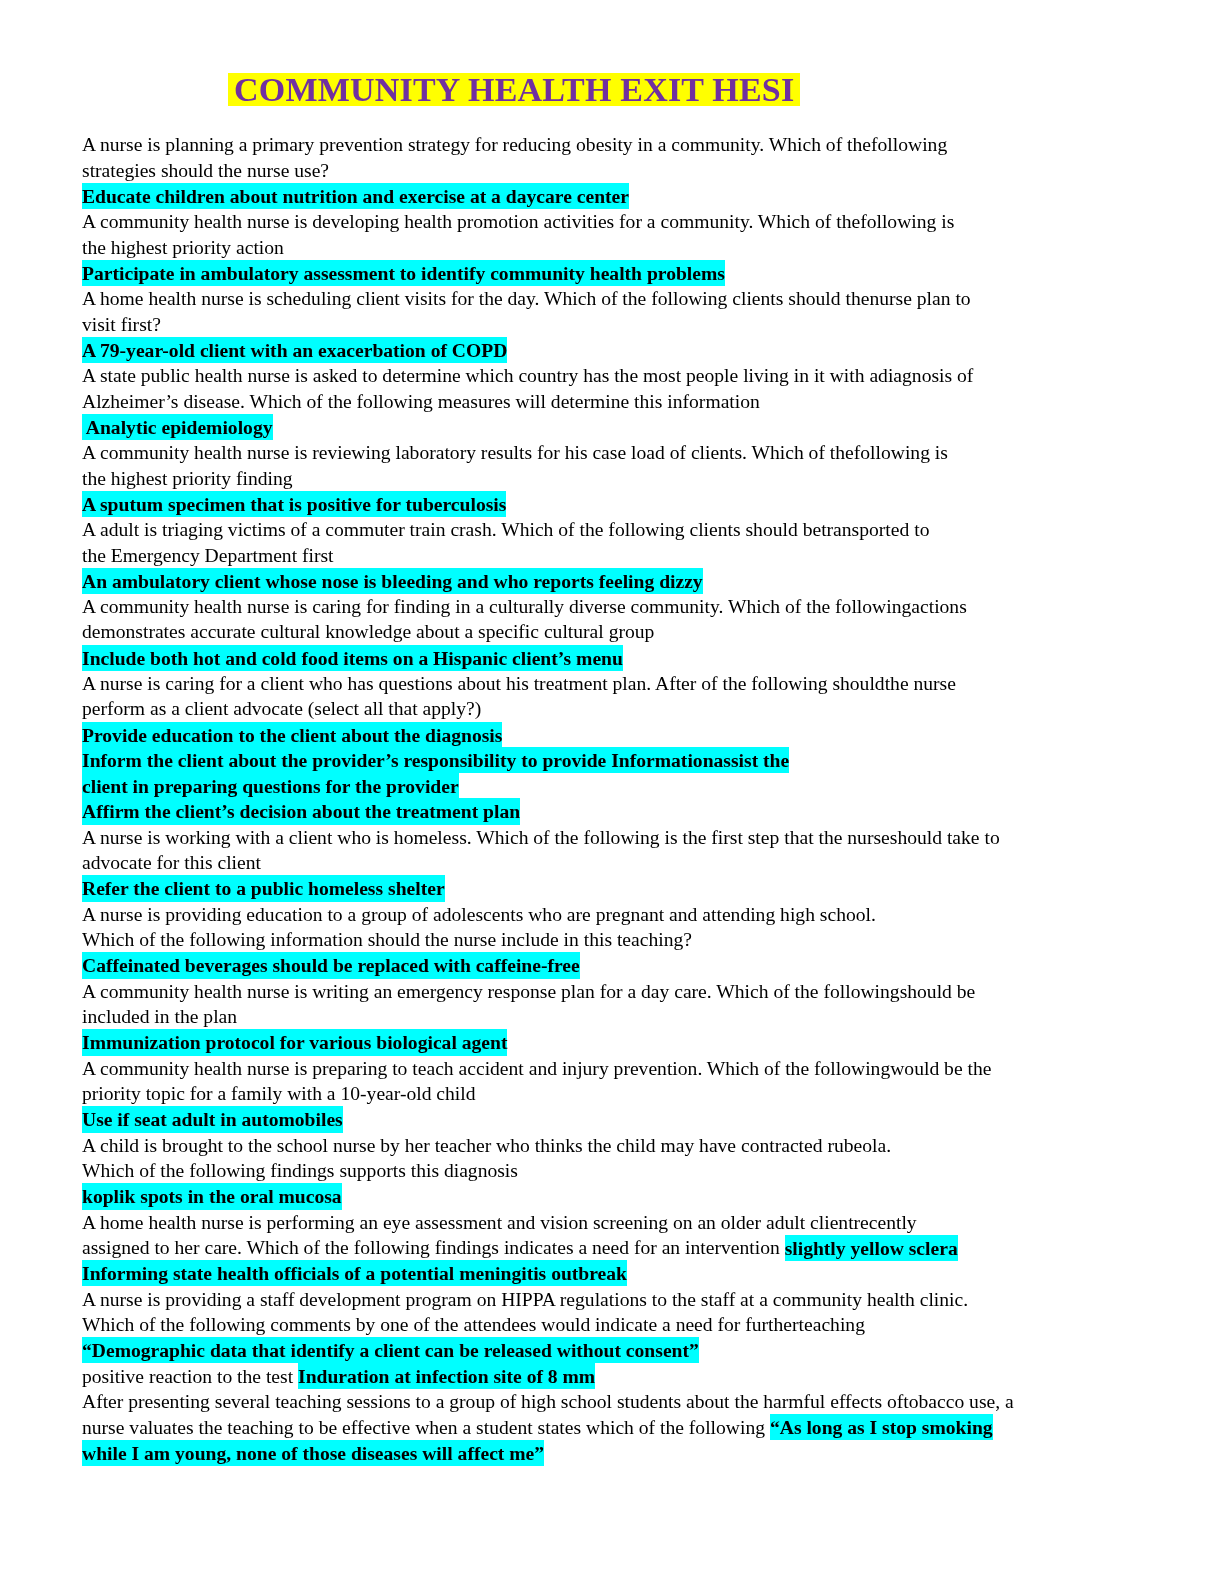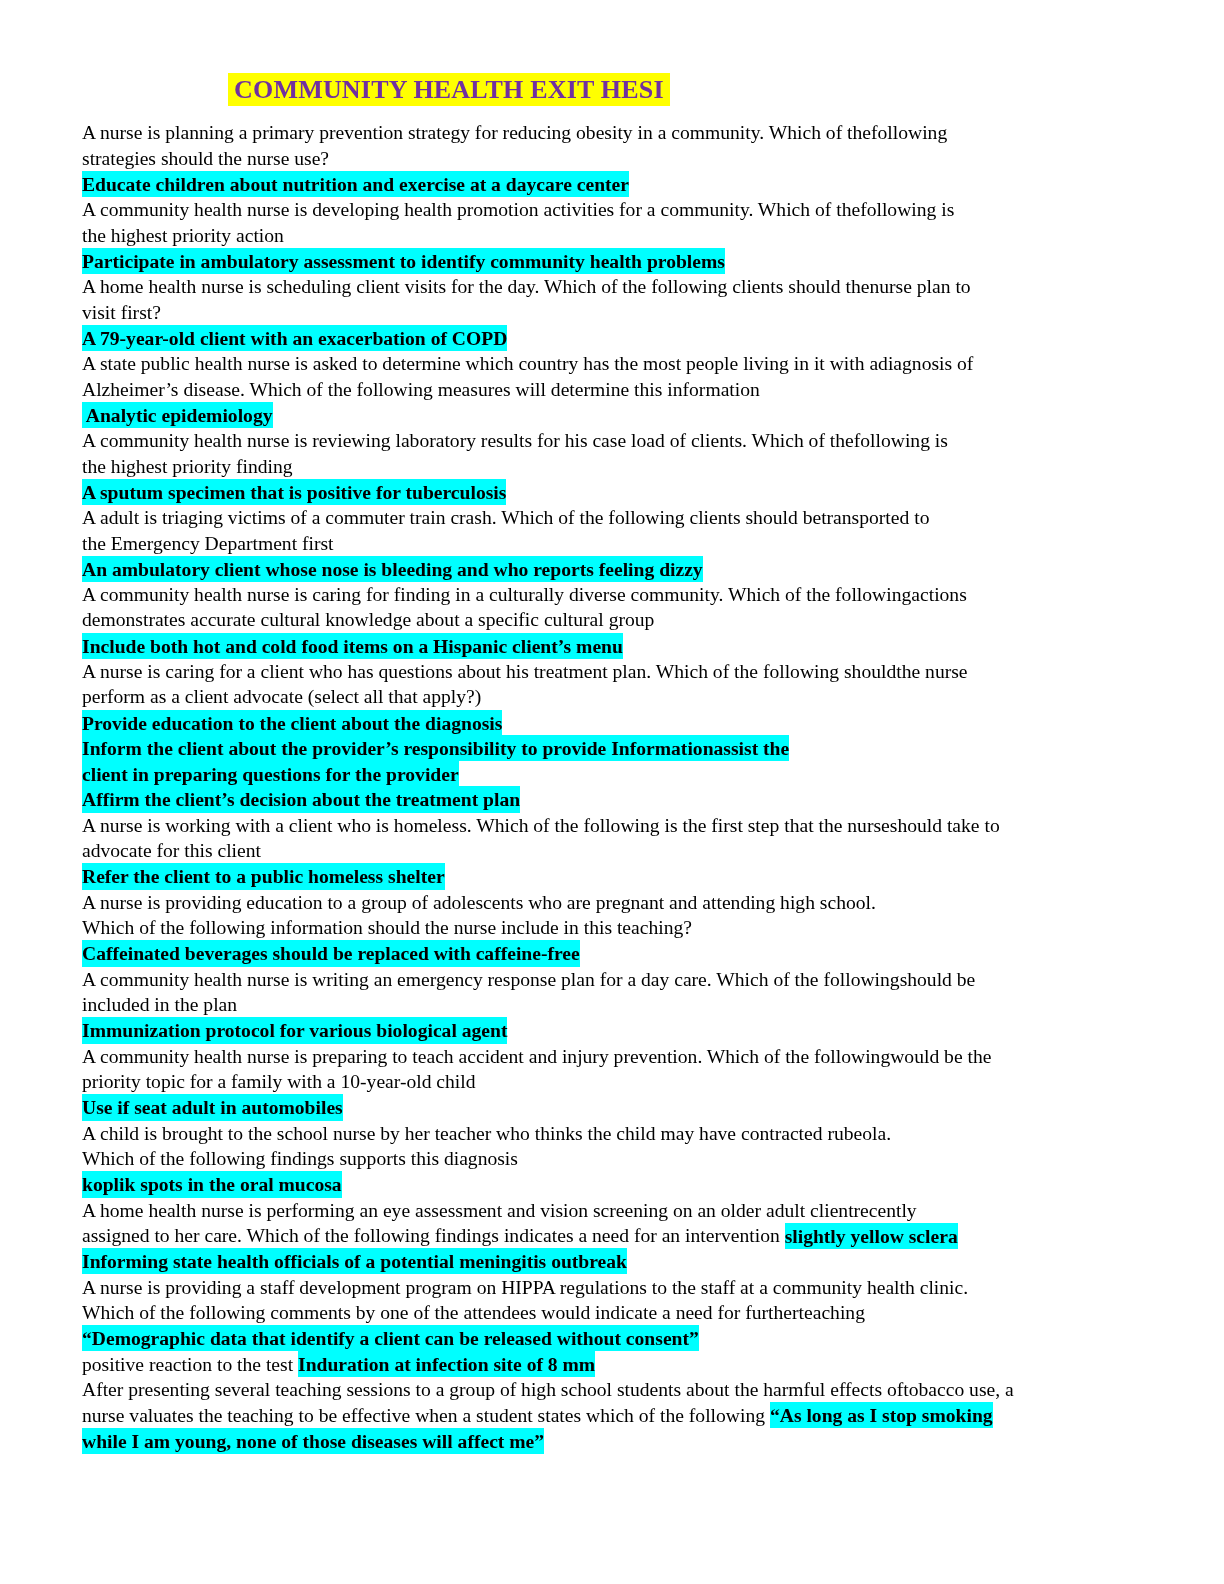--- a/index.html
+++ b/index.html
@@ -16,27 +16,27 @@
     padding: 73px 40px 0 82px;
     background: #ffffff;
   }
   .doc-title {
     display: inline-block;
     margin: 0 0 0 146px;
     background: var(--title-bg, #FFFF00);
     color: var(--title-fg, #7030A0);
     font-family: "Liberation Serif", serif;
     font-weight: bold;
-    font-size: 26px;
+    font-size: 34px;
     line-height: 33px;
     padding: 0 6px;
     letter-spacing: 0.2px;
   }
   .doc-body {
-    margin-top: 14px;
+    margin-top: 26px;
   }
   .line {
     font-family: "Liberation Serif", serif;
     font-size: 19.6px;
     line-height: 25.66px;
     height: 25.66px;
     white-space: pre;
     color: var(--body-fg, #000000);
   }
   .hl {
@@ -66,21 +66,21 @@
       <div class="line"><span class="hl"> Analytic epidemiology</span></div>
       <div class="line"><span class="plain">A community health nurse is reviewing laboratory results for his case load of clients. Which of thefollowing is</span></div>
       <div class="line"><span class="plain">the highest priority finding</span></div>
       <div class="line"><span class="hl">A sputum specimen that is positive for tuberculosis</span></div>
       <div class="line"><span class="plain">A adult is triaging victims of a commuter train crash. Which of the following clients should betransported to</span></div>
       <div class="line"><span class="plain">the Emergency Department first</span></div>
       <div class="line"><span class="hl">An ambulatory client whose nose is bleeding and who reports feeling dizzy</span></div>
       <div class="line"><span class="plain">A community health nurse is caring for finding in a culturally diverse community. Which of the followingactions</span></div>
       <div class="line"><span class="plain">demonstrates accurate cultural knowledge about a specific cultural group</span></div>
       <div class="line"><span class="hl">Include both hot and cold food items on a Hispanic client’s menu</span></div>
-      <div class="line"><span class="plain">A nurse is caring for a client who has questions about his treatment plan. Which of the following shouldthe nurse</span></div>
+      <div class="line"><span class="plain">A nurse is caring for a client who has questions about his treatment plan. After of the following shouldthe nurse</span></div>
       <div class="line"><span class="plain">perform as a client advocate (select all that apply?)</span></div>
       <div class="line"><span class="hl">Provide education to the client about the diagnosis</span></div>
       <div class="line"><span class="hl">Inform the client about the provider’s responsibility to provide Informationassist the</span></div>
       <div class="line"><span class="hl">client in preparing questions for the provider</span></div>
       <div class="line"><span class="hl">Affirm the client’s decision about the treatment plan</span></div>
       <div class="line"><span class="plain">A nurse is working with a client who is homeless. Which of the following is the first step that the nurseshould take to</span></div>
       <div class="line"><span class="plain">advocate for this client</span></div>
       <div class="line"><span class="hl">Refer the client to a public homeless shelter</span></div>
       <div class="line"><span class="plain">A nurse is providing education to a group of adolescents who are pregnant and attending high school.</span></div>
       <div class="line"><span class="plain">Which of the following information should the nurse include in this teaching?</span></div>

